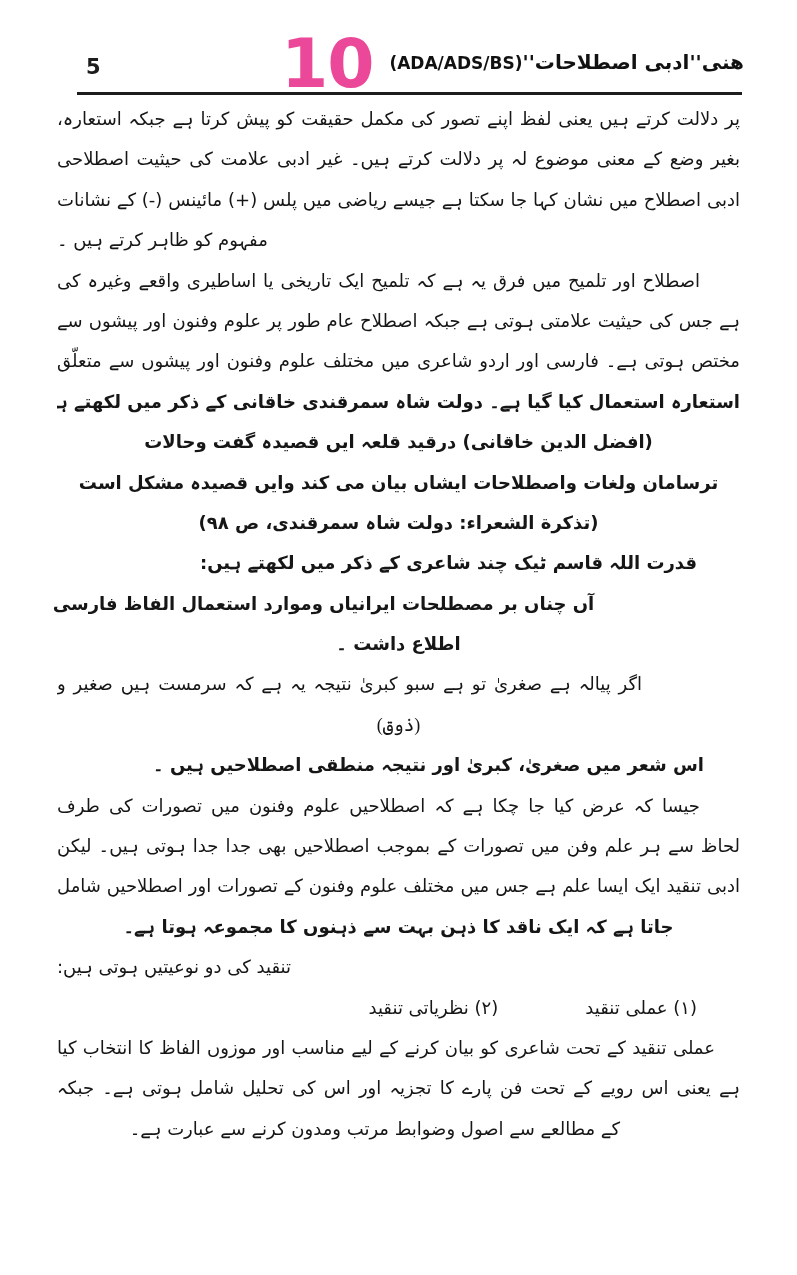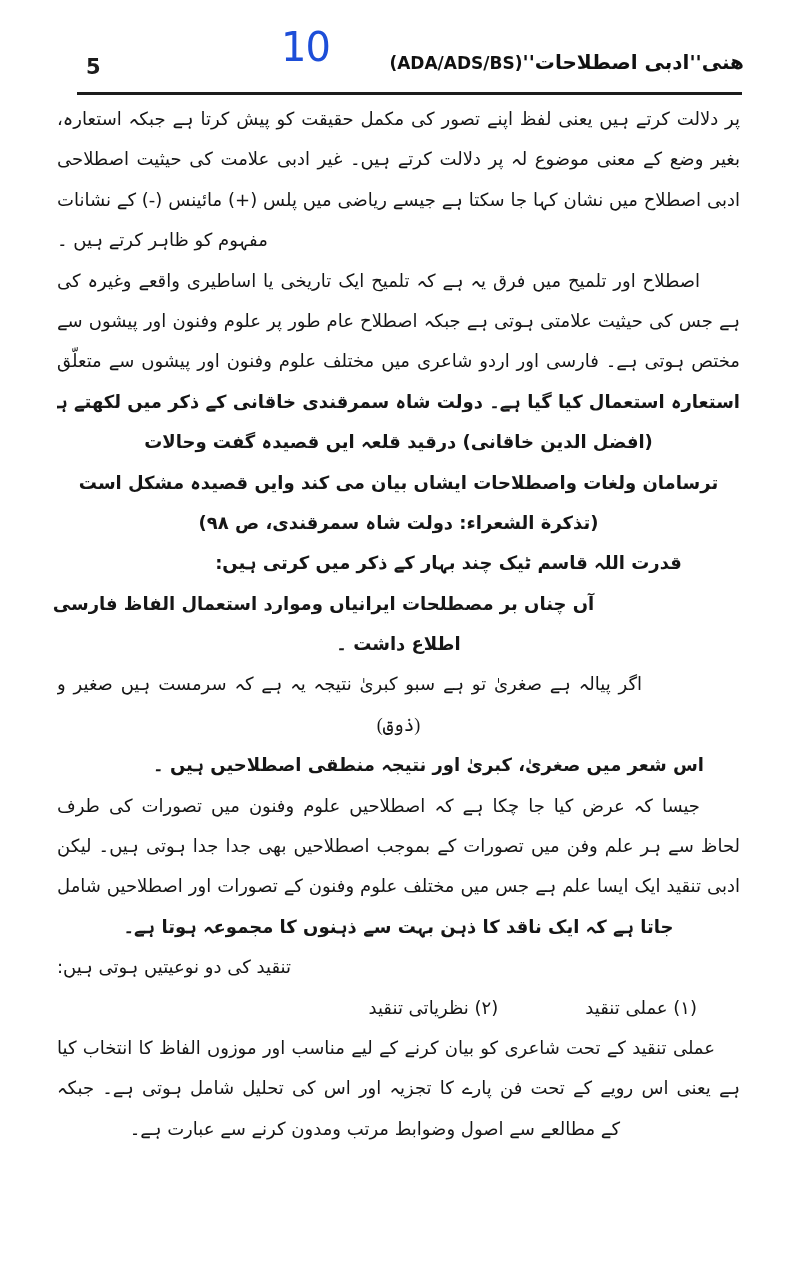--- a/index.html
+++ b/index.html
@@ -8,21 +8,21 @@
     font-family:"DejaVu Sans",sans-serif;color:#161616;overflow:hidden;
     margin:0 auto;
   }
   
   .hdr-pageno{
     position:absolute;left:86px;top:55px;
     font-size:21px;font-weight:bold;color:#1c1c1c;
   }
   .hdr-lesson{
     position:absolute;left:281px;top:24px;
-    font-size:40px;font-weight:400;color:#1d4ed8;letter-spacing:-1px;
+    font-size:68px;font-weight:700;color:#ec4899;letter-spacing:-1px;
   }
   .hdr-title{
     position:absolute;right:53px;top:50px;direction:rtl;
     font-size:20px;font-weight:bold;white-space:nowrap;color:#111;
   }
   .hdr-title .latin{font-size:17px;letter-spacing:0;}
   .hdr-rule{
     position:absolute;left:77px;right:55px;top:92px;
     border-top:3px solid #1d1d1d;height:0;
   }
@@ -65,21 +65,21 @@
     <div class="line j">بغیر وضع کے معنی موضوع لہ پر دلالت کرتے ہیں۔ غیر ادبی علامت کی حیثیت اصطلاحی ہوتی ہے جس کو</div>
     <div class="line j">ادبی اصطلاح میں نشان کہا جا سکتا ہے جیسے ریاضی میں پلس (+) مائینس (-) کے نشانات ایک خاص</div>
     <div class="line r137">مفہوم کو ظاہر کرتے ہیں ۔</div>
     <div class="line j pr40">اصطلاح اور تلمیح میں فرق یہ ہے کہ تلمیح ایک تاریخی یا اساطیری واقعے وغیرہ کی طرف اشارہ کرتی</div>
     <div class="line j">ہے جس کی حیثیت علامتی ہوتی ہے جبکہ اصطلاح عام طور پر علوم وفنون اور پیشوں سے متعلّق تصورات سے</div>
     <div class="line j">مختص ہوتی ہے۔ فارسی اور اردو شاعری میں مختلف علوم وفنون اور پیشوں سے متعلّق اصطلاحات کو بطور</div>
     <div class="line c">استعارہ استعمال کیا گیا ہے۔ دولت شاہ سمرقندی خاقانی کے ذکر میں لکھتے ہیں:</div>
     <div class="line c">(افضل الدین خاقانی) درقید قلعہ ایں قصیدہ گفت وحالات</div>
     <div class="line c">ترسامان ولغات واصطلاحات ایشاں بیان می کند وایں قصیدہ مشکل است</div>
     <div class="line c">(تذکرة الشعراء: دولت شاہ سمرقندی، ص ۹۸)</div>
-    <div class="line c sr50">قدرت اللہ قاسم ٹیک چند بہار کے ذکر میں کرتی ہیں:</div>
+    <div class="line c sr50">قدرت اللہ قاسم ٹیک چند شاعری کے ذکر میں لکھتے ہیں:</div>
     <div class="line c sl75">آں چناں بر مصطلحات ایرانیاں وموارد استعمال الفاظ فارسی</div>
     <div class="line c">اطلاع داشت ۔</div>
     <div class="line j pr98">اگر پیالہ ہے صغریٰ تو ہے سبو کبریٰ نتیجہ یہ ہے کہ سرمست ہیں صغیر و کبیر</div>
     <div class="line l">(ذوق)</div>
     <div class="line c sr30">اس شعر میں صغریٰ، کبریٰ اور نتیجہ منطقی اصطلاحیں ہیں ۔</div>
     <div class="line j pr40">جیسا کہ عرض کیا جا چکا ہے کہ اصطلاحیں علوم وفنون میں تصورات کی طرف اشارہ کرتی ہیں اس</div>
     <div class="line j">لحاظ سے ہر علم وفن میں تصورات کے بموجب اصطلاحیں بھی جدا جدا ہوتی ہیں۔ لیکن یہ بھی حقیقت ہے کہ</div>
     <div class="line j">ادبی تنقید ایک ایسا علم ہے جس میں مختلف علوم وفنون کے تصورات اور اصطلاحیں شامل ہوتی ہیں۔ اس لیے کہا</div>
     <div class="line c">جاتا ہے کہ ایک ناقد کا ذہن بہت سے ذہنوں کا مجموعہ ہوتا ہے۔</div>
     <div class="line r98">تنقید کی دو نوعیتیں ہوتی ہیں:</div>

